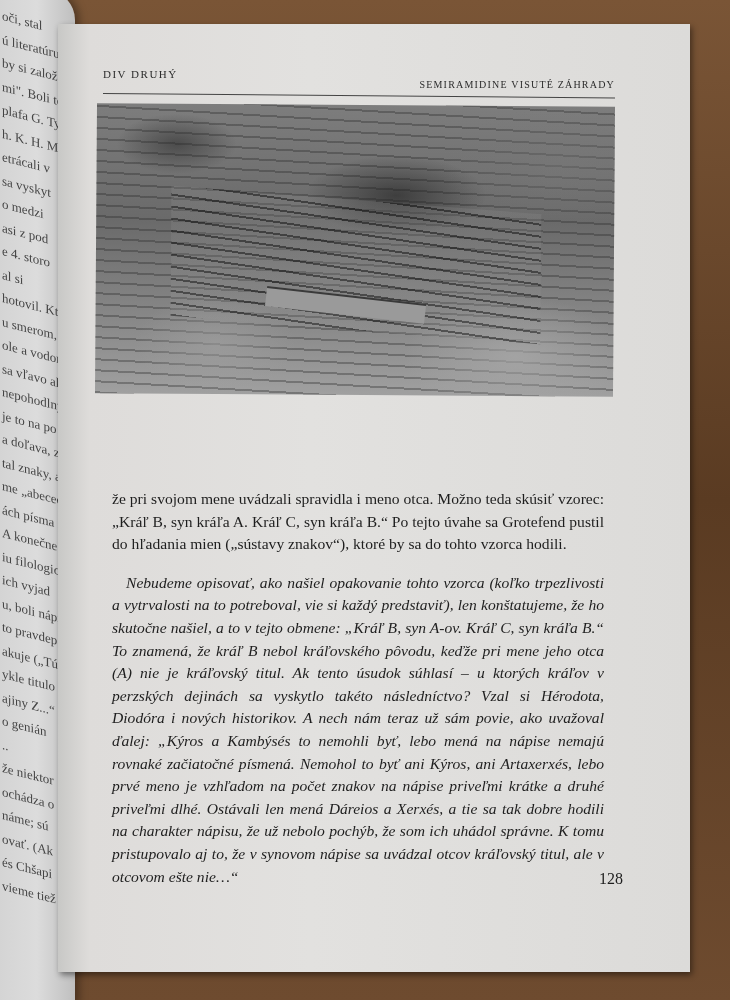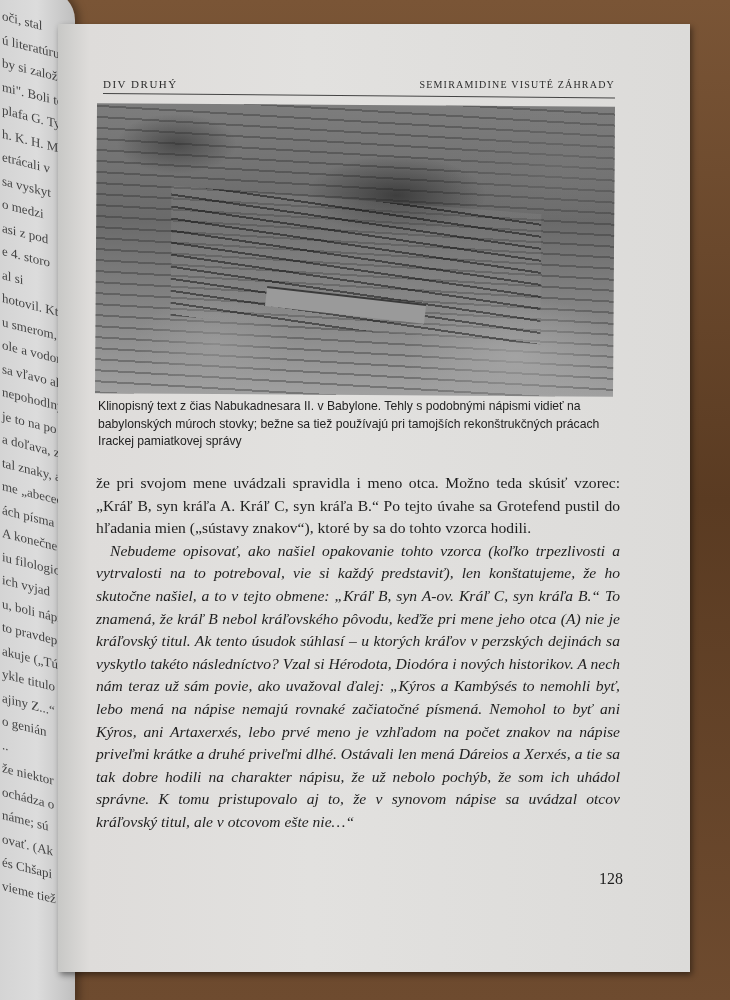--- a/index.html
+++ b/index.html
@@ -25,21 +25,21 @@
   }
   .page {
     position: absolute; left: 58px; top: 24px; width: 632px; height: 948px;
     background: linear-gradient(90deg, #c8c8c6 0%, #dedcda 5%, #e2e1df 40%, #dcdbd9 100%);
     box-shadow: 2px 3px 6px rgba(0,0,0,0.45);
   }
   .header {
     position: absolute; left: 45px; top: 44px; width: 510px; height: 40px;
   }
   .header-left {
-    position: absolute; left: 0; top: 10px; font-size: 11px; letter-spacing: 1.5px;
+    position: absolute; left: 0; top: 0; font-size: 11px; letter-spacing: 1.5px;
     font-variant: small-caps; color: #2b2b2b;
   }
   .header-right {
     position: absolute; right: -2px; top: 11px; font-size: 10px; letter-spacing: 1.2px;
     color: #2b2b2b;
   }
   .header-rule {
     position: absolute; left: 0; top: 25px; width: 512px; height: 1px; background: #444;
     transform: rotate(0.5deg); transform-origin: left;
   }
@@ -66,21 +66,21 @@
   }
   .caption {
     position: absolute; left: 40px; top: 374px; width: 520px;
     font-size: 12.2px; line-height: 17.5px; color: #222;
     font-family: "Liberation Sans", "DejaVu Sans", sans-serif;
   }
   .body-text {
     position: absolute; left: 38px; top: 448px; width: 524px;
     font-size: 15.6px; line-height: 22.6px; color: #1e1e1e; text-align: justify;
   }
-  .body-text p { margin: 0; }
+  .body-text p { margin: 16px; }
   .body-text p.indent { text-indent: 14px; font-style: italic; }
   .page-number {
     position: absolute; left: 541px; top: 846px; font-size: 16px; color: #1e1e1e;
   }
 </style>
 </head>
 <body>
 
 <div class="left-page" id="leftPage">
     <span class="frag" style="top: 18px;">oči, stal</span>
@@ -128,21 +128,20 @@
     <span class="header-left">DIV DRUHÝ</span>
     <span class="header-right">SEMIRAMIDINE VISUTÉ ZÁHRADY</span>
     <div class="header-rule"></div>
   </div>
 
   <div class="photo" title="photo-cuneiform-inscription-bricks">
     <div class="slab"></div>
     <div class="bar"></div>
   </div>
 
-  <div class="caption">Klinopisný text z čias Nabukadnesara II. v Babylone. Tehly s podobnými nápismi vidieť na babylonských múroch stovky; bežne sa tiež používajú pri tamojších rekonštrukčných prácach Irackej pamiatkovej správy</div>
 
   <div class="body-text">
     <p>že pri svojom mene uvádzali spravidla i meno otca. Možno teda skúsiť vzorec: „Kráľ B, syn kráľa A. Kráľ C, syn kráľa B.“ Po tejto úvahe sa Grotefend pustil do hľadania mien („sústavy znakov“), ktoré by sa do tohto vzorca hodili.</p>
     <p class="indent">Nebudeme opisovať, ako našiel opakovanie tohto vzorca (koľko trpezlivosti a vytrvalosti na to potreboval, vie si každý predstaviť), len konštatujeme, že ho skutočne našiel, a to v tejto obmene: „Kráľ B, syn A-ov. Kráľ C, syn kráľa B.“ To znamená, že kráľ B nebol kráľovského pôvodu, keďže pri mene jeho otca (A) nie je kráľovský titul. Ak tento úsudok súhlasí – u ktorých kráľov v perzských dejinách sa vyskytlo takéto následníctvo? Vzal si Hérodota, Diodóra i nových historikov. A nech nám teraz už sám povie, ako uvažoval ďalej: „Kýros a Kambýsés to nemohli byť, lebo mená na nápise nemajú rovnaké začiatočné písmená. Nemohol to byť ani Kýros, ani Artaxerxés, lebo prvé meno je vzhľadom na počet znakov na nápise priveľmi krátke a druhé priveľmi dlhé. Ostávali len mená Dáreios a Xerxés, a tie sa tak dobre hodili na charakter nápisu, že už nebolo pochýb, že som ich uhádol správne. K tomu pristupovalo aj to, že v synovom nápise sa uvádzal otcov kráľovský titul, ale v otcovom ešte nie…“</p>
   </div>
 
   <div class="page-number">128</div>
 </div>
 
 </body></html>

